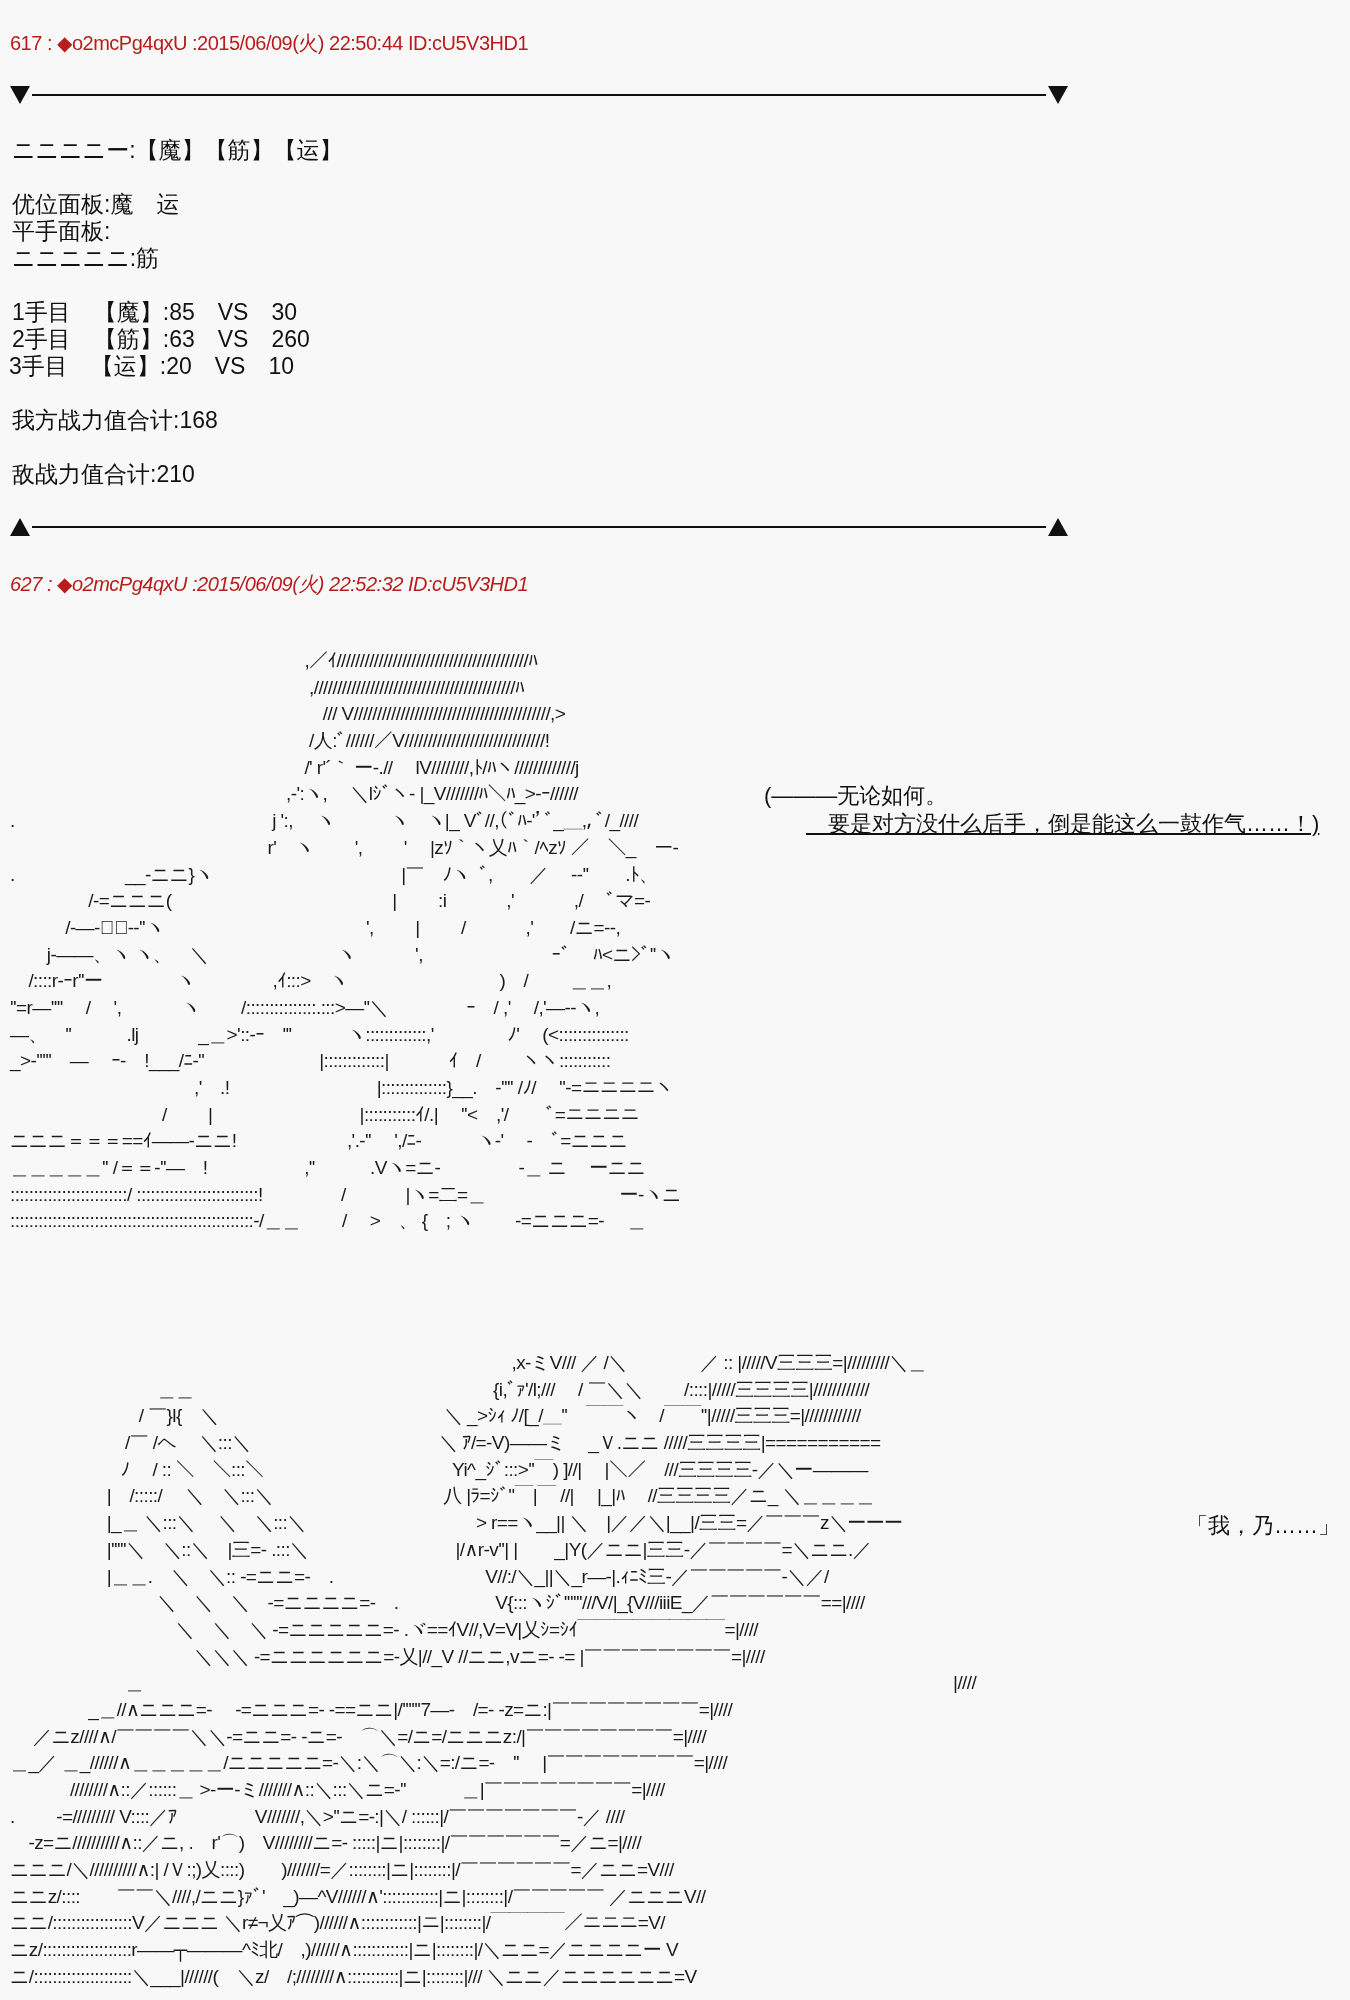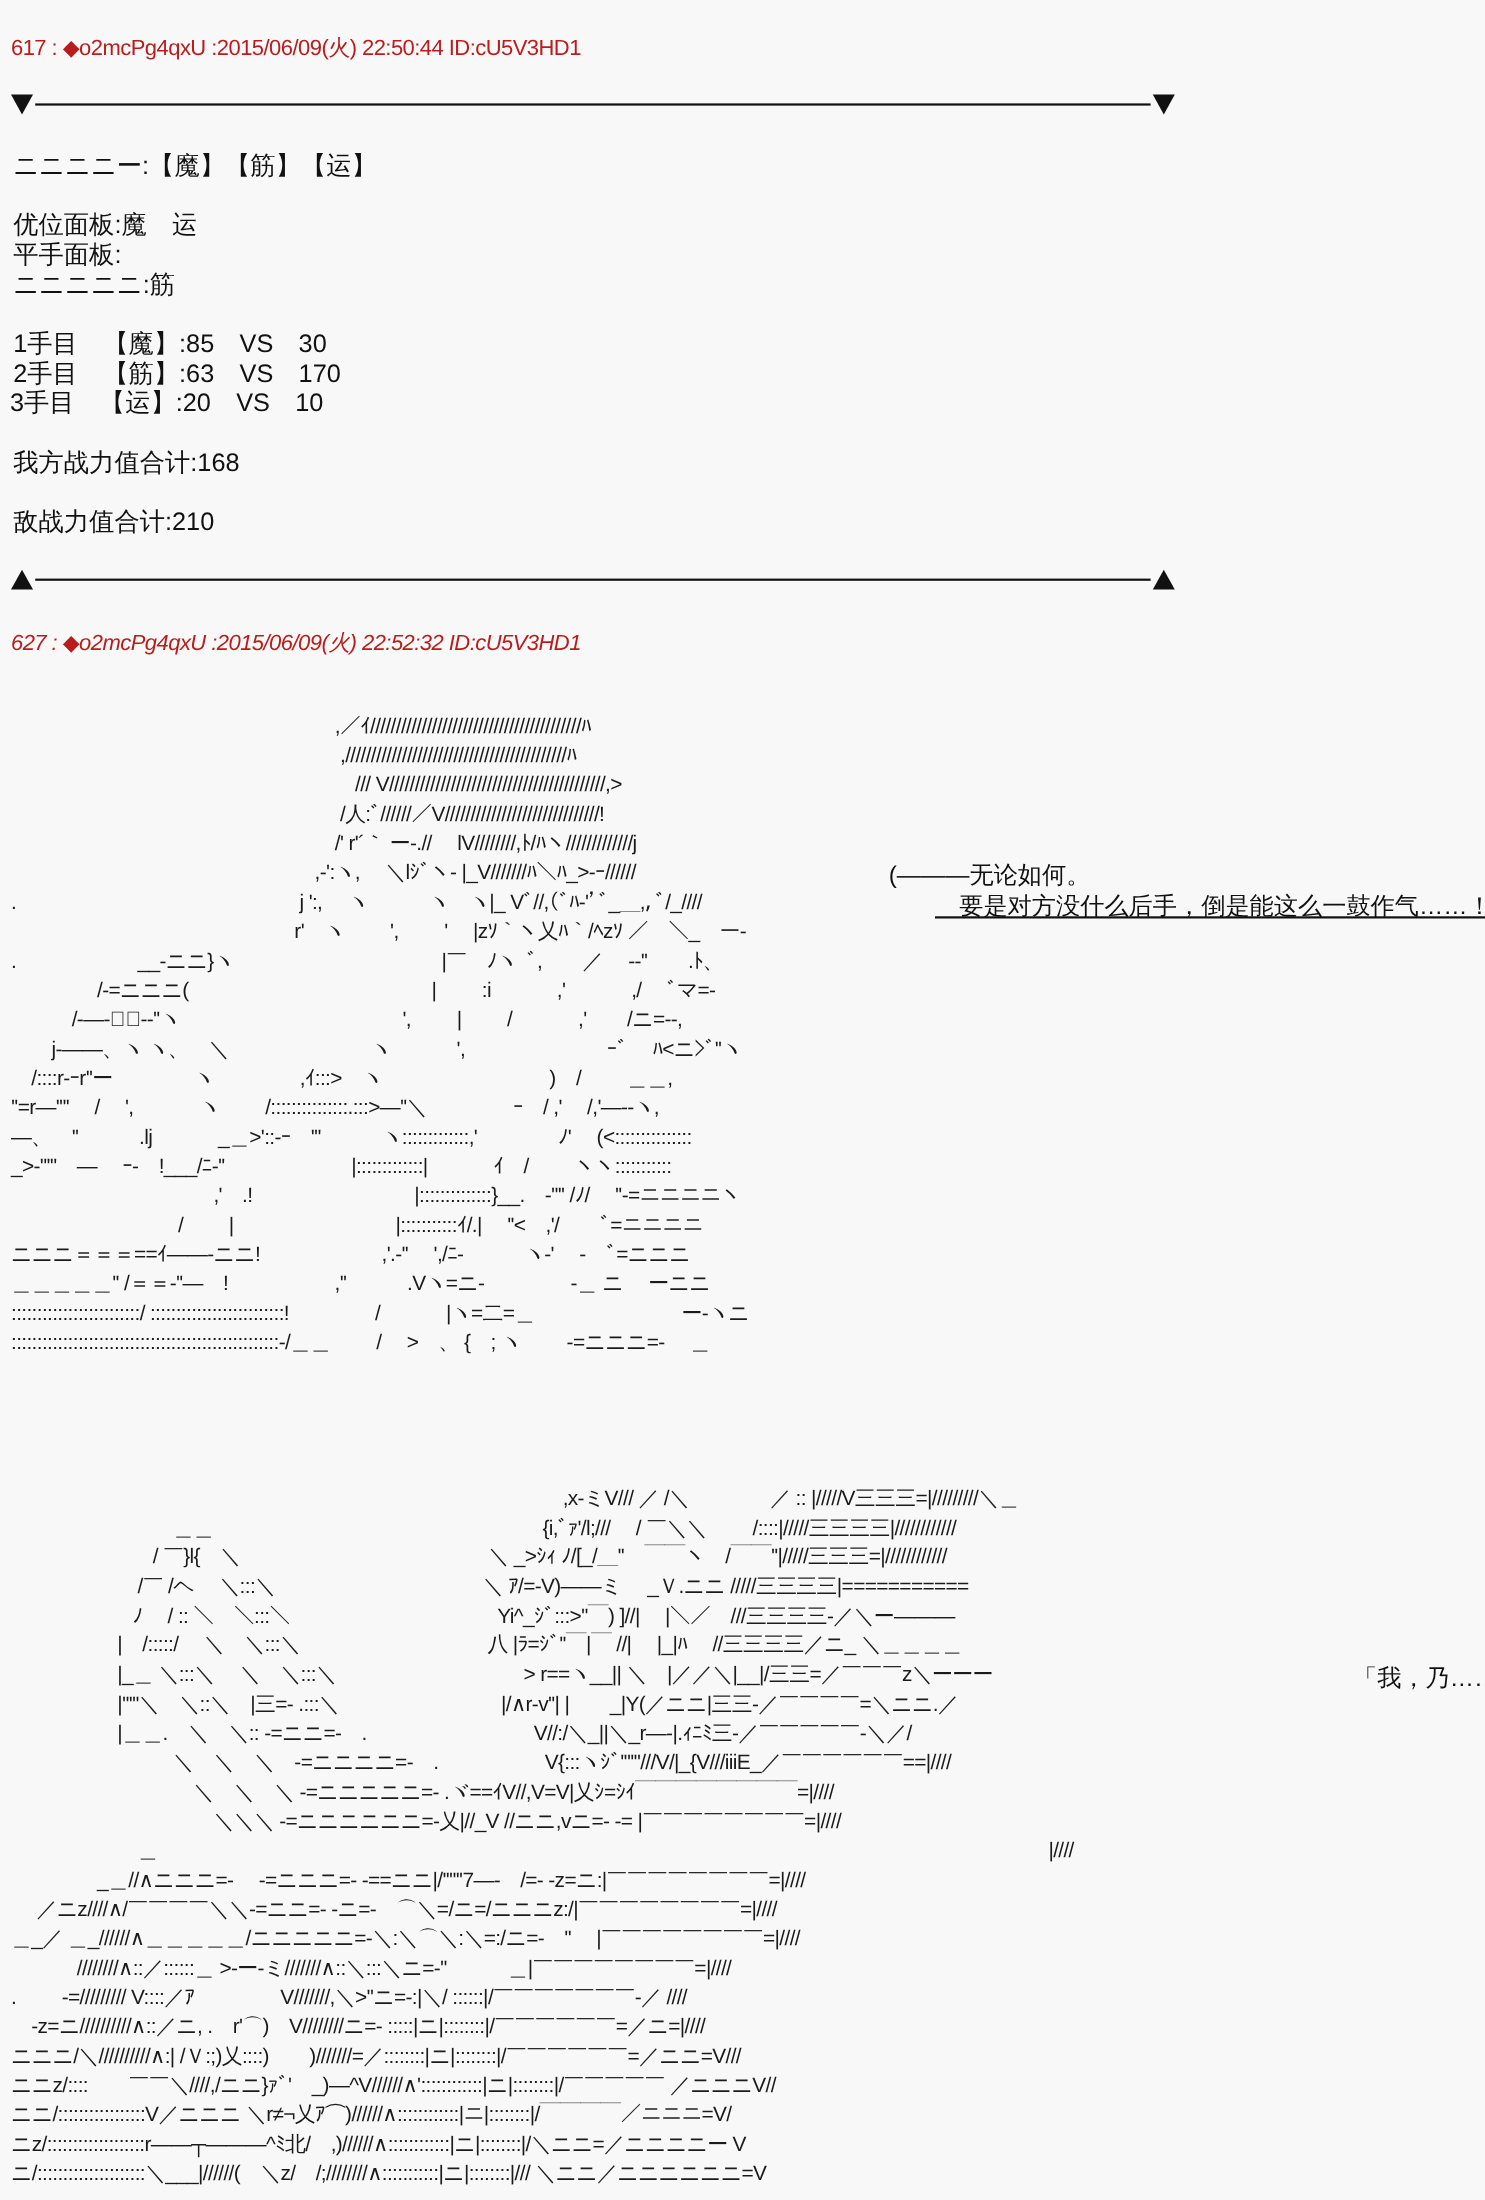--- a/index.html
+++ b/index.html
@@ -11,40 +11,40 @@
   .post-header { font-size:20px; letter-spacing:-0.5px; color:#b91c1c; }
   .divider { position:absolute; left:10px; width:1058px; height:22px; }
   .divider .line { position:absolute; left:22px; right:22px; top:10px; height:2px; background:#111; }
   .tri-down, .tri-up { position:absolute; top:2px; width:0; height:0; border-left:10px solid transparent; border-right:10px solid transparent; }
   .tri-down { border-top:18px solid #111; }
   .tri-up { border-bottom:18px solid #111; }
   .tri-left { left:0; } .tri-right { right:0; }
   .stat { font-size:23px; line-height:27px; }
   .art { font-size:19px; line-height:26.7px; letter-spacing:-0.6px; color:#1a1a1a; }
   .art-line { display:block; height:26.7px; }
-  .speech { font-size:22px; line-height:28px;margin-left:44px; }
+  .speech { font-size:22px; line-height:28px; }
 </style>
 </head>
 <body>
 
 <div class="abs post-header" style="left:10px; top:30px;">617 : ◆o2mcPg4qxU :2015/06/09(火) 22:50:44 ID:cU5V3HD1</div>
 
 <div class="divider" style="top:84px;">
   <span class="tri-down tri-left"></span>
   <span class="line"></span>
   <span class="tri-down tri-right"></span>
 </div>
 
 <div class="abs stat" style="left:12px; top:137px;">ニニニニー:【魔】【筋】【运】</div>
 <div class="abs stat" style="left:12px; top:191px;">优位面板:魔　运</div>
 <div class="abs stat" style="left:12px; top:218px;">平手面板:</div>
 <div class="abs stat" style="left:12px; top:245px;">ニニニニニ:筋</div>
 
 <div class="abs stat" style="left:12px; top:299px;text-align:right;">1手目　【魔】:85　VS　30</div>
-<div class="abs stat" style="left:12px; top:326px;">2手目　【筋】:63　VS　170</div>
+<div class="abs stat" style="left:12px; top:326px;">2手目　【筋】:63　VS　260</div>
 <div class="abs stat" style="left:9px; top:353px;">3手目　【运】:20　VS　10</div>
 
 <div class="abs stat" style="left:12px; top:407px;">我方战力值合计:168</div>
 <div class="abs stat" style="left:12px; top:461px;">敌战力值合计:210</div>
 
 <div class="divider" style="top:516px;">
   <span class="tri-up tri-left"></span>
   <span class="line"></span>
   <span class="tri-up tri-right"></span>
 </div>

